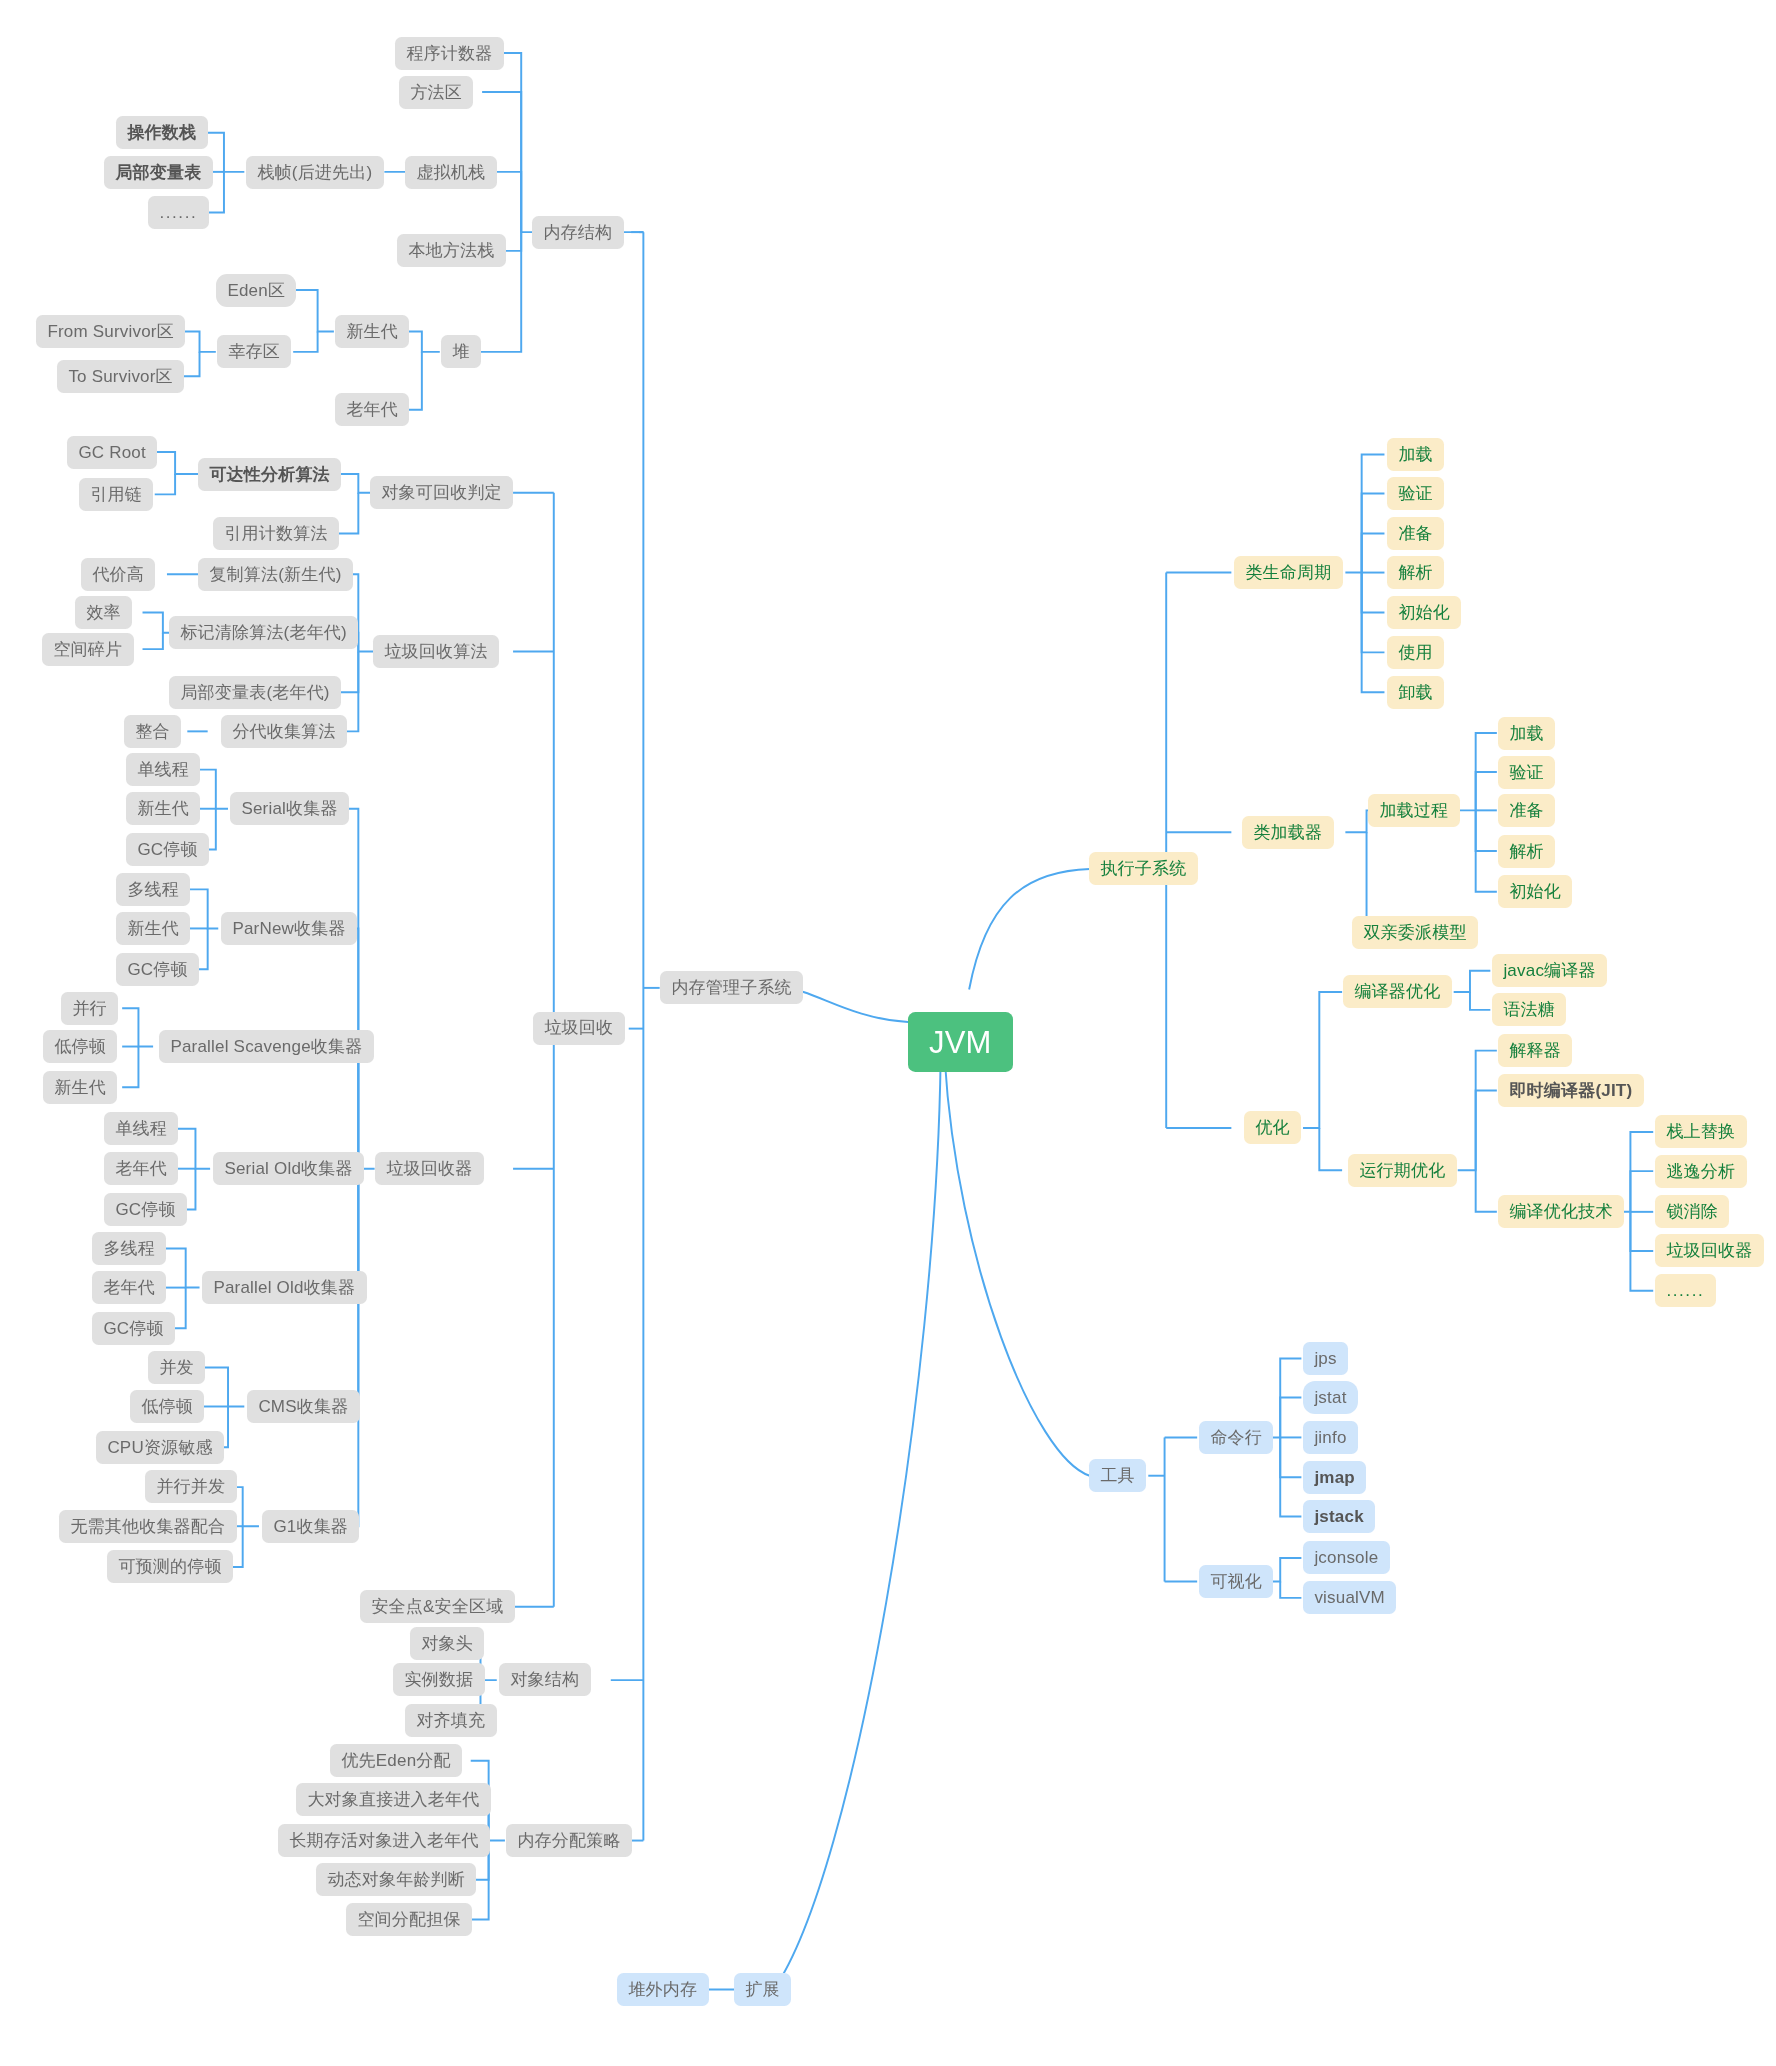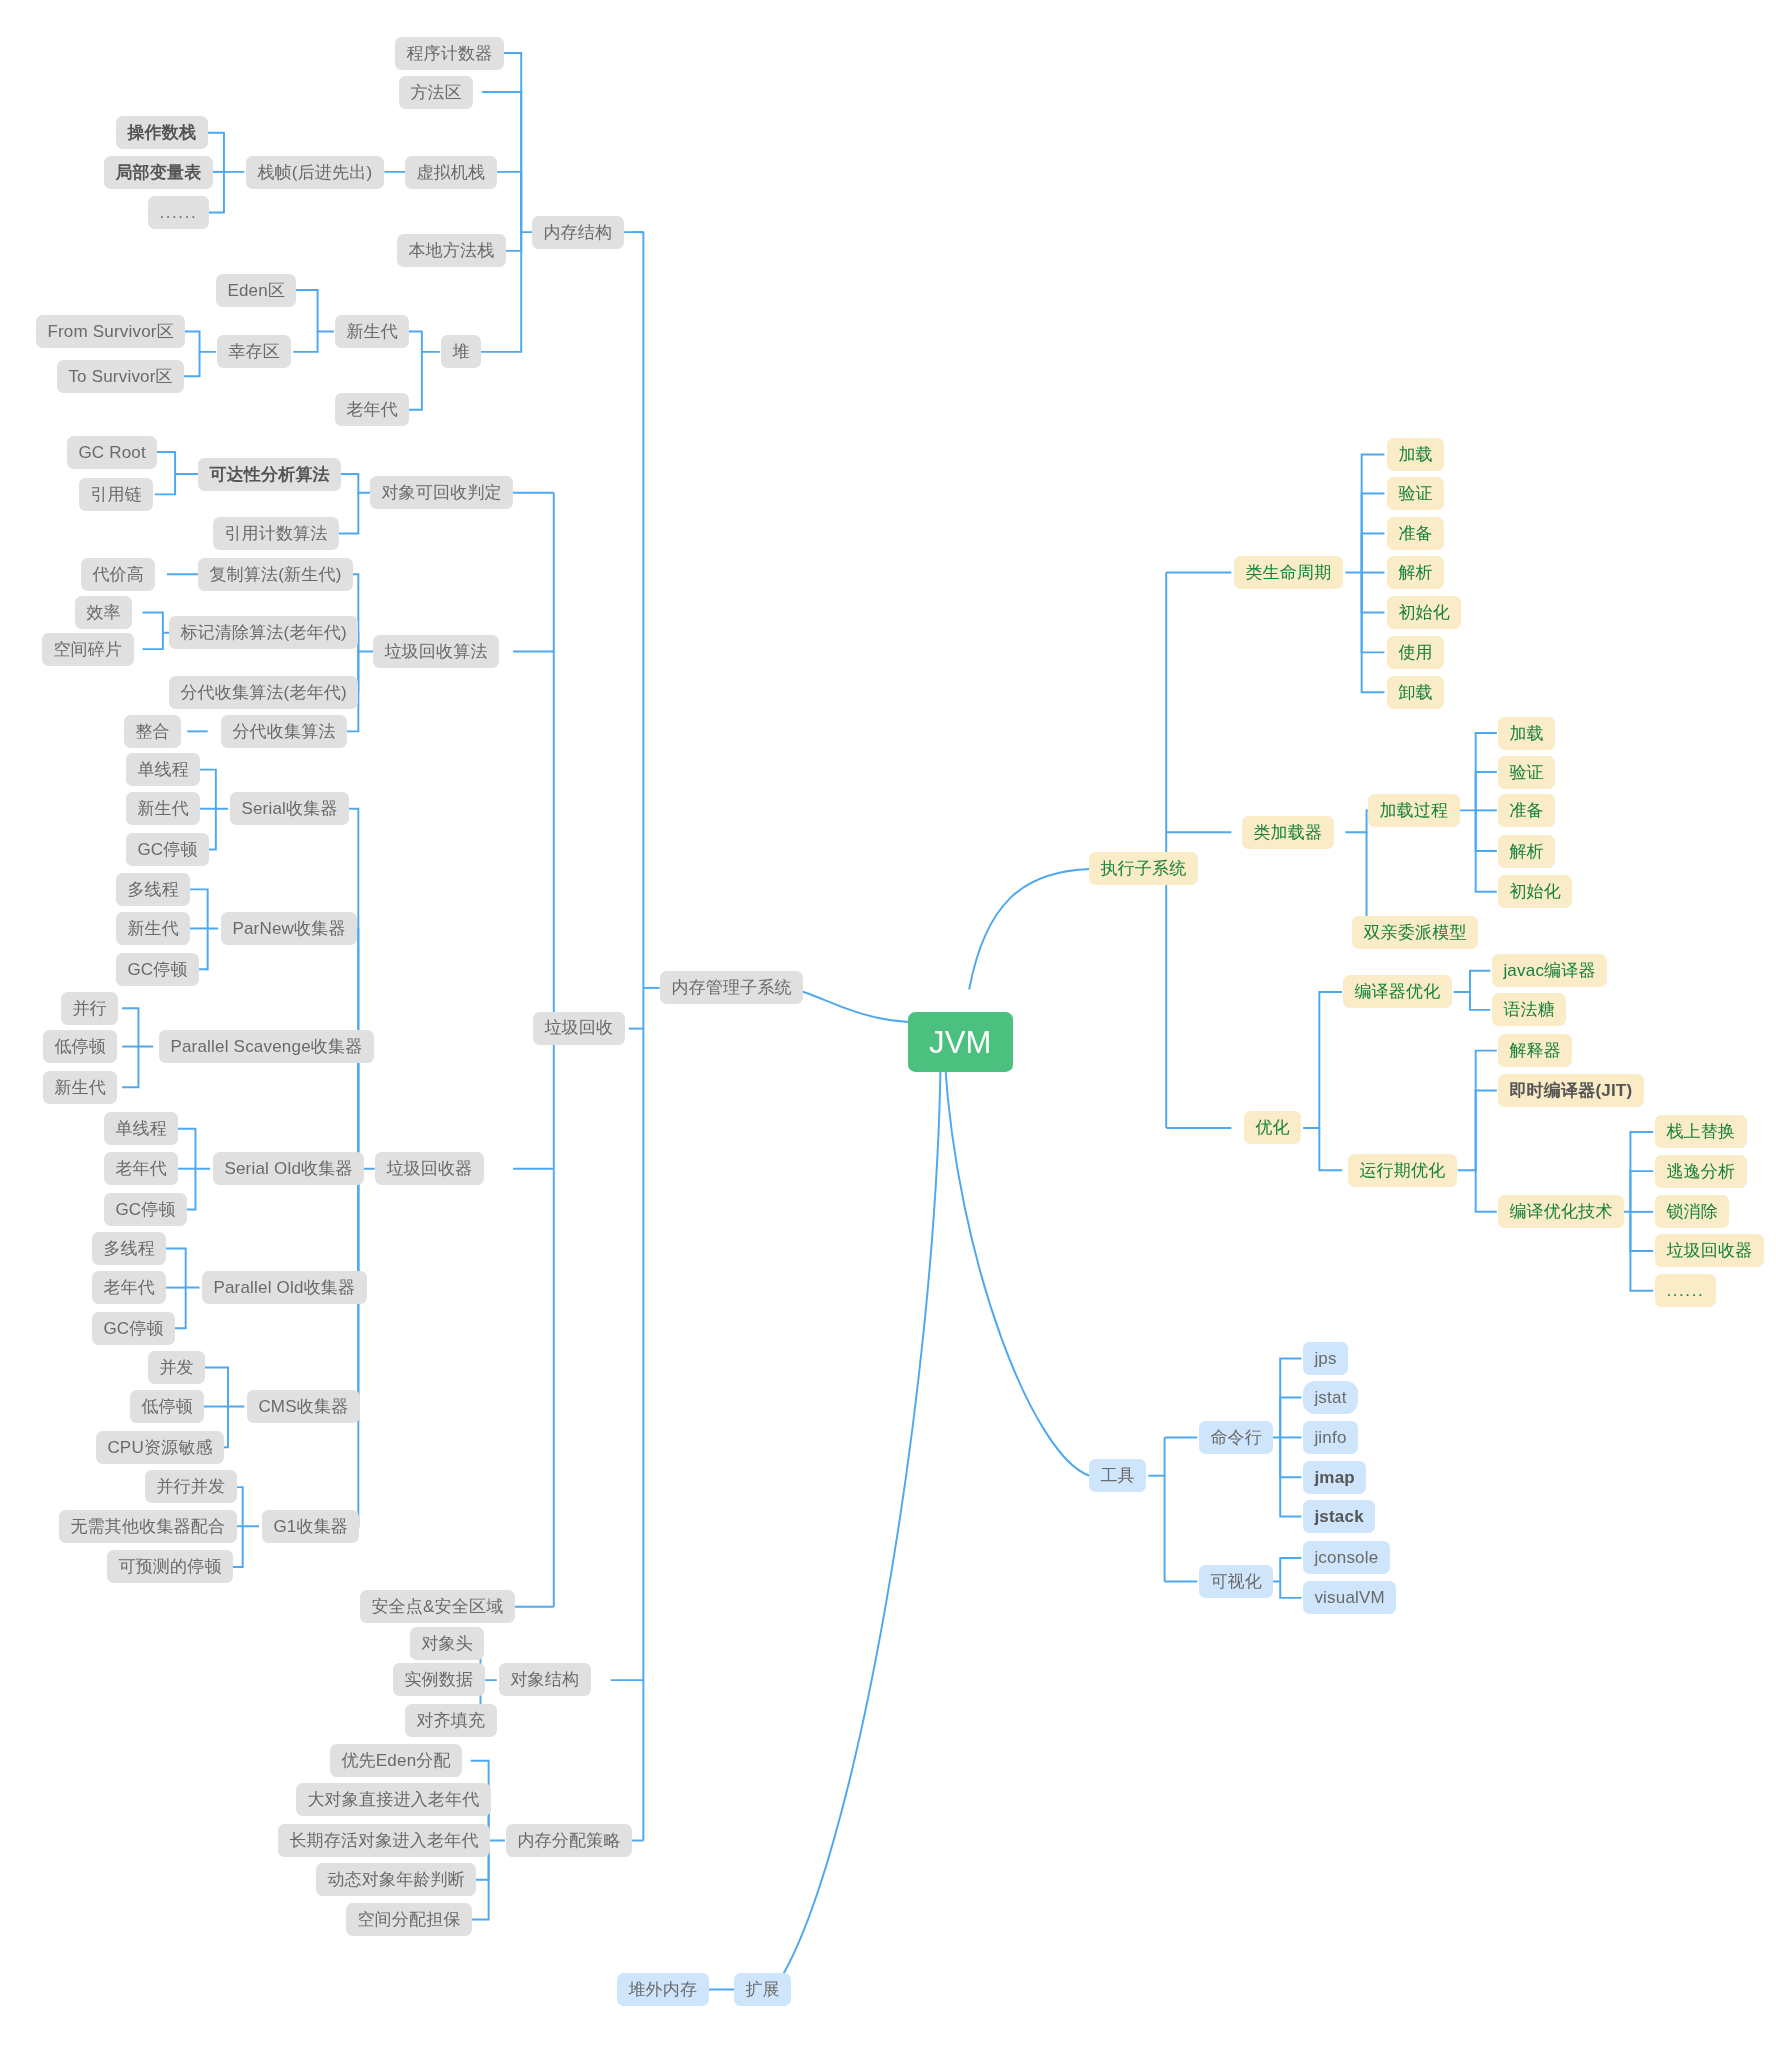--- a/index.html
+++ b/index.html
@@ -213,40 +213,40 @@
   <div class="node gray" style="left:405px;top:156px;">虚拟机栈</div>
   <div class="node gray" style="left:397px;top:234px;">本地方法栈</div>
   <div class="node gray" style="left:246px;top:156px;">栈帧(后进先出)</div>
   <div class="node gray bold" style="left:116px;top:116px;">操作数栈</div>
   <div class="node gray bold" style="left:104px;top:156px;">局部变量表</div>
   <div class="node gray dots" style="left:148px;top:196px;">......</div>
 
   <div class="node gray" style="left:441px;top:335px;">堆</div>
   <div class="node gray" style="left:335px;top:315px;">新生代</div>
   <div class="node gray" style="left:335px;top:393px;">老年代</div>
-  <div class="node gray" style="left:216px;top:274px;">Eden区</div>
+  <div class="node gray" style="left:216px;top:274px;border-radius:11px;">Eden区</div>
   <div class="node gray" style="left:217px;top:335px;">幸存区</div>
   <div class="node gray" style="left:36px;top:315px;">From Survivor区</div>
   <div class="node gray" style="left:57px;top:360px;">To Survivor区</div>
 
   <div class="node gray" style="left:533px;top:1012px;font-family:Liberation Mono, monospace;">垃圾回收</div>
 
   <div class="node gray" style="left:370px;top:476px;">对象可回收判定</div>
   <div class="node gray bold" style="left:198px;top:458px;">可达性分析算法</div>
   <div class="node gray" style="left:213px;top:517px;">引用计数算法</div>
   <div class="node gray" style="left:67px;top:436px;">GC Root</div>
   <div class="node gray" style="left:79px;top:478px;">引用链</div>
 
   <div class="node gray" style="left:373px;top:635px;">垃圾回收算法</div>
   <div class="node gray" style="left:198px;top:558px;">复制算法(新生代)</div>
   <div class="node gray" style="left:81px;top:558px;">代价高</div>
   <div class="node gray" style="left:169px;top:616px;">标记清除算法(老年代)</div>
   <div class="node gray" style="left:75px;top:596px;">效率</div>
   <div class="node gray" style="left:42px;top:633px;">空间碎片</div>
-  <div class="node gray" style="left:169px;top:676px;">分代收集算法(老年代)</div>
+  <div class="node gray" style="left:169px;top:676px;">局部变量表(老年代)</div>
   <div class="node gray" style="left:221px;top:715px;">分代收集算法</div>
   <div class="node gray" style="left:124px;top:715px;">整合</div>
 
   <div class="node gray" style="left:375px;top:1152px;">垃圾回收器</div>
 
   <div class="node gray" style="left:230px;top:792px;">Serial收集器</div>
   <div class="node gray" style="left:126px;top:753px;">单线程</div>
   <div class="node gray" style="left:126px;top:792px;">新生代</div>
   <div class="node gray" style="left:126px;top:833px;">GC停顿</div>
 

